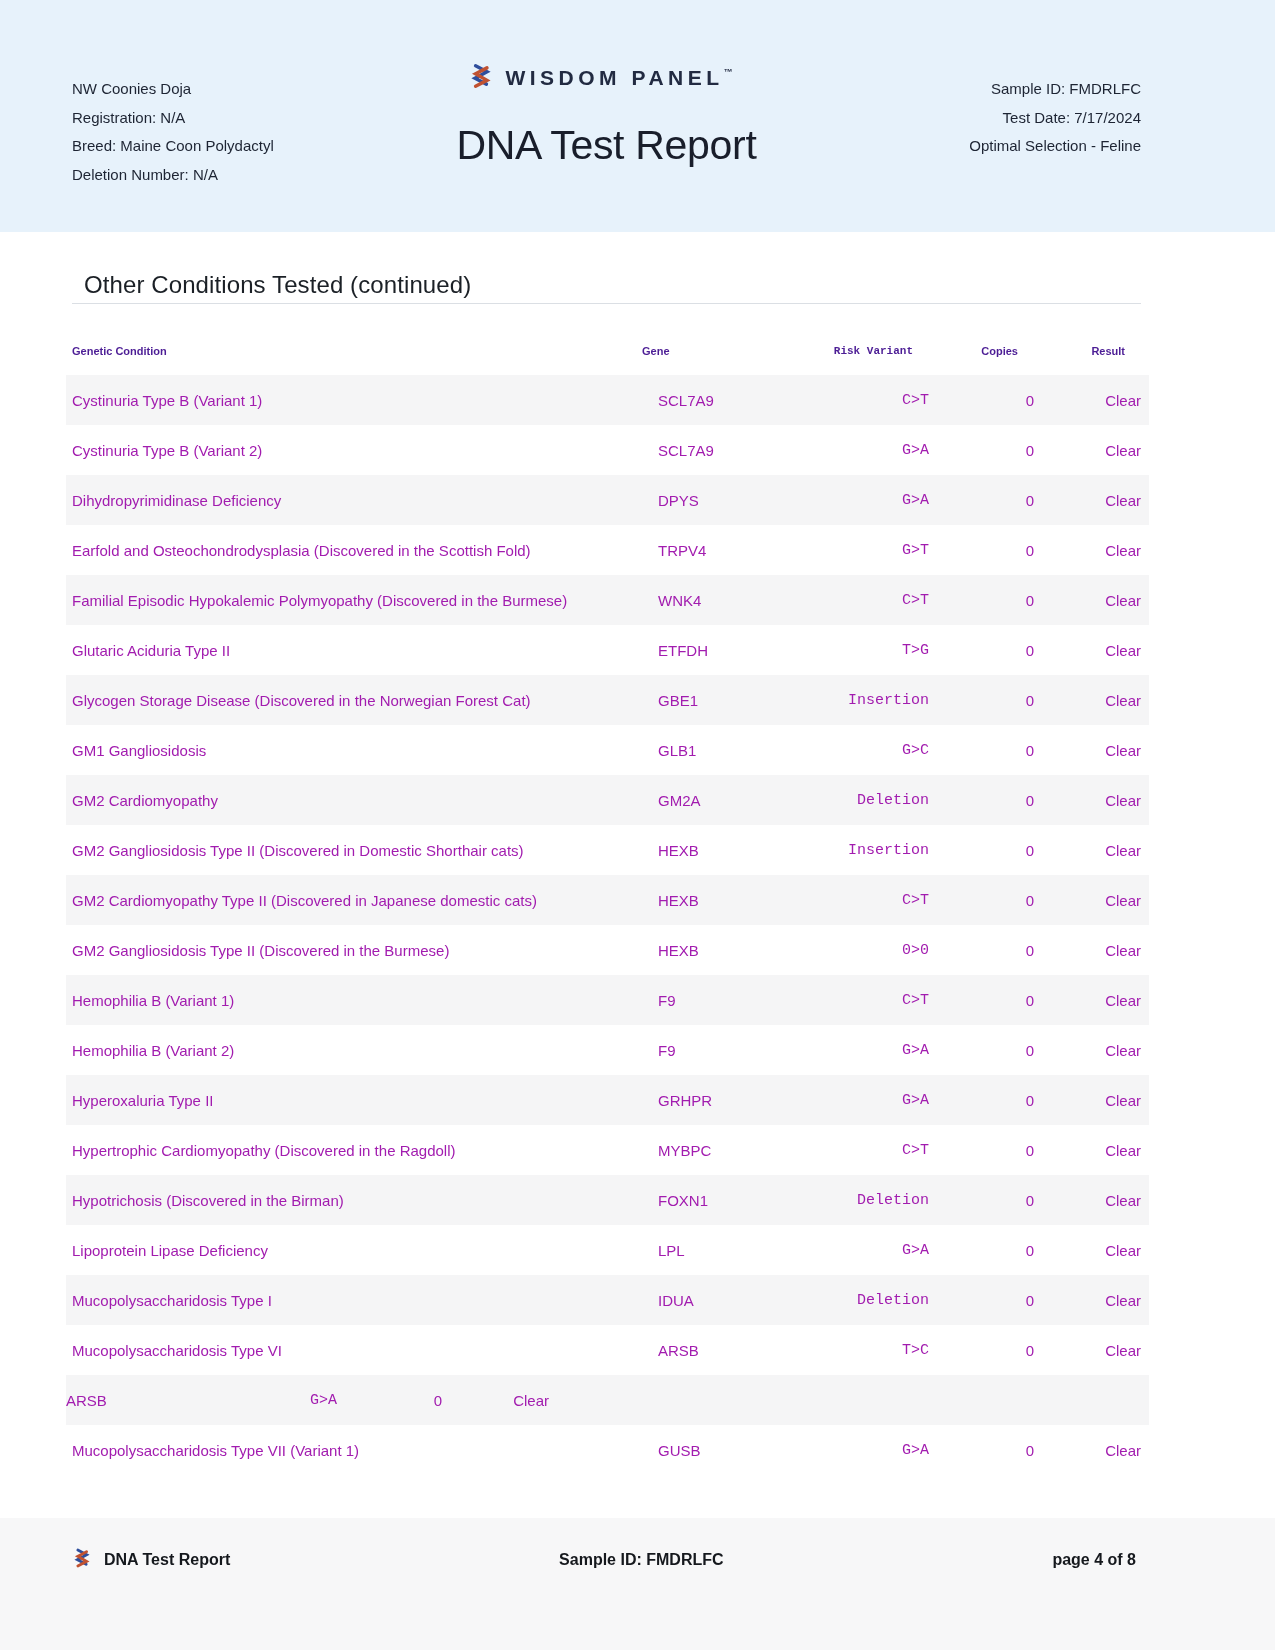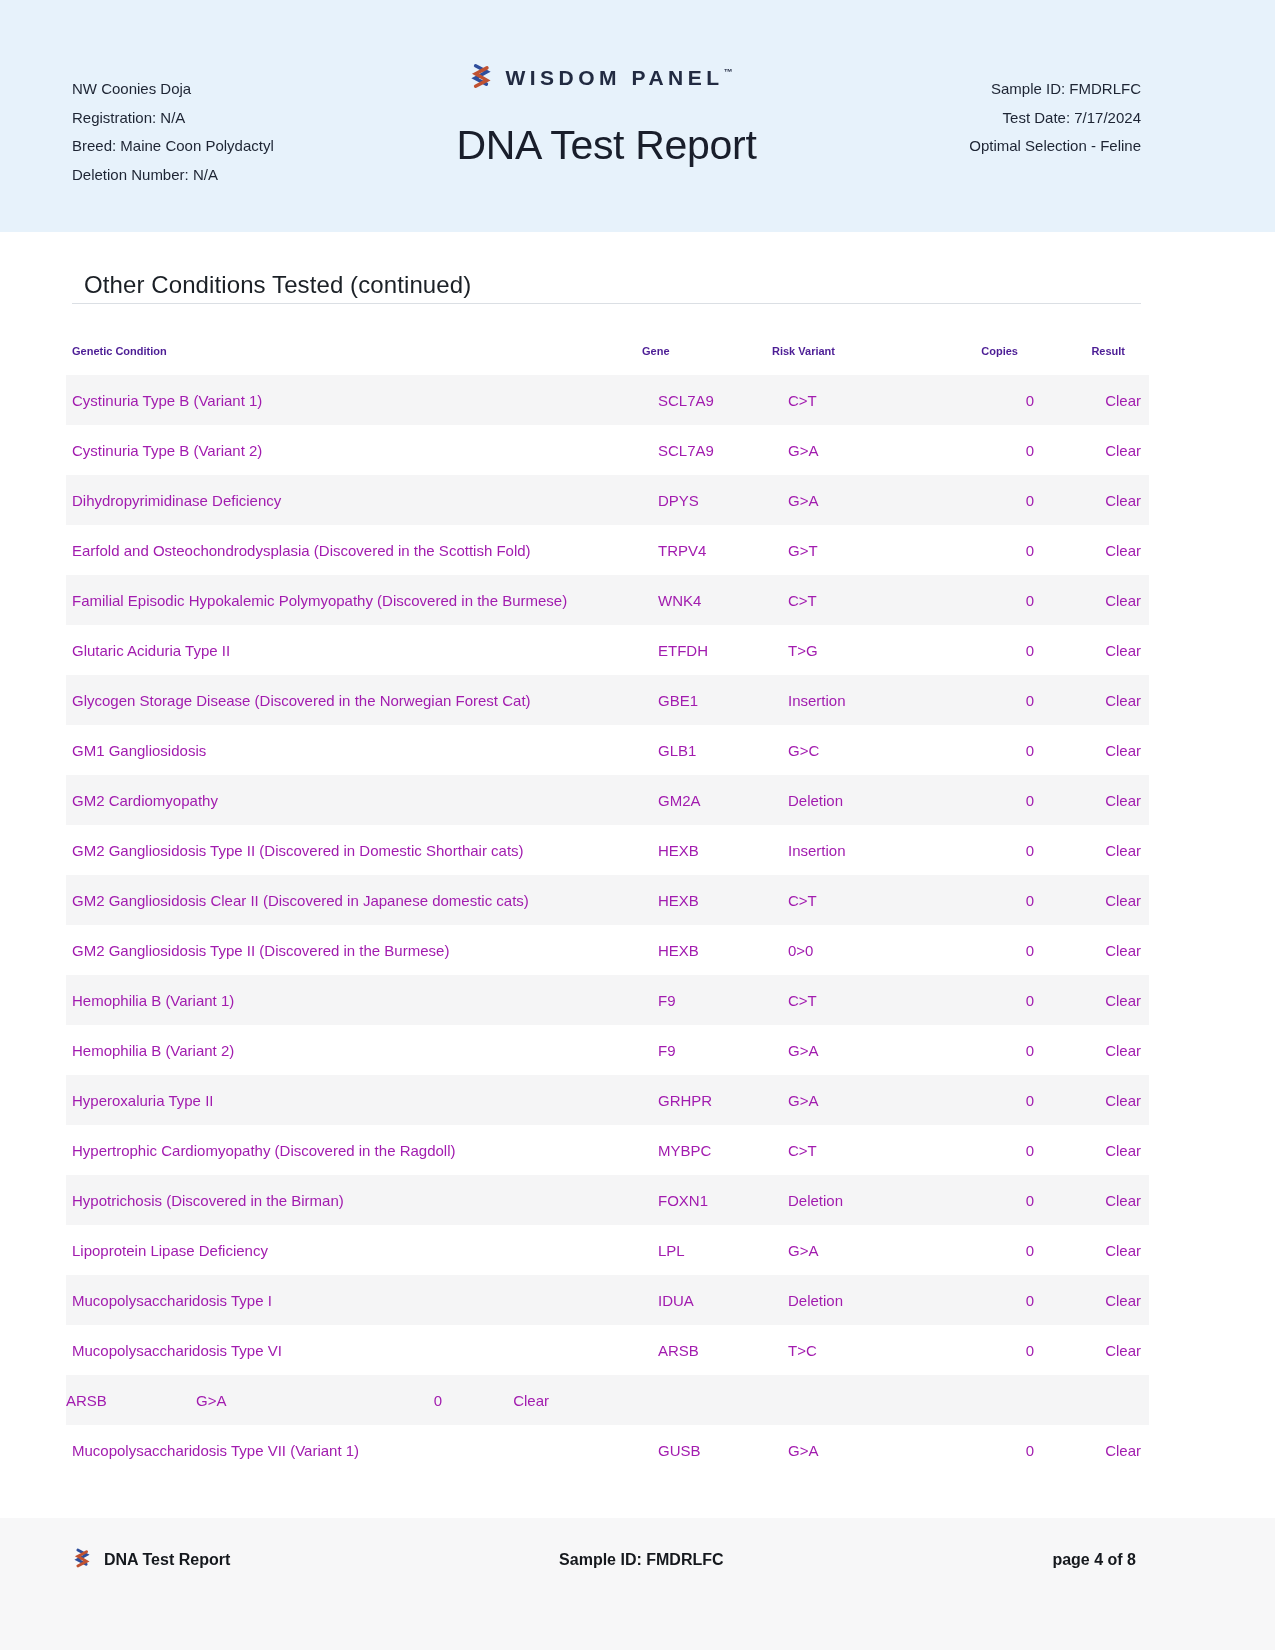--- a/index.html
+++ b/index.html
@@ -63,21 +63,21 @@
     font-size:11px; font-weight:700; color:#4c1d95;
   }
   .t-body { position:absolute; left:66px; right:126px; top:375px; }
   .t-row {
     display:flex; align-items:center; height:50px;
     font-size:15px; color:#a21caf;
   }
   .t-row.shaded { background:var(--row-shade,#f5f5f6); }
   .cell-condition { flex:1; text-align:left; padding-left:6px; white-space:nowrap; }
   .cell-gene      { width:130px; text-align:left; white-space:nowrap; }
-  .cell-variant   { width:141px; white-space:nowrap; }
+  .cell-variant   { width:141px; text-align:right; white-space:nowrap;font-family:Liberation Mono, monospace; }
   .cell-copies    { width:105px; text-align:right; white-space:nowrap; }
   .cell-result    { width:115px; text-align:right; padding-right:8px; white-space:nowrap; }
 
   
   .page-footer {
     position:absolute; left:0; top:1518px; width:1275px; height:132px;
     background:var(--footer-bg,#f7f7f8);
   }
   .footer-inner {
     position:absolute; left:72px; right:139px; top:30px;
@@ -193,21 +193,21 @@
     <div class="cell-result">Clear</div>
   </div>
     <div class="t-row">
     <div class="cell-condition">GM2 Gangliosidosis Type II (Discovered in Domestic Shorthair cats)</div>
     <div class="cell-gene">HEXB</div>
     <div class="cell-variant">Insertion</div>
     <div class="cell-copies">0</div>
     <div class="cell-result">Clear</div>
   </div>
     <div class="t-row shaded">
-    <div class="cell-condition">GM2 Gangliosidosis Clear II (Discovered in Japanese domestic cats)</div>
+    <div class="cell-condition">GM2 Cardiomyopathy Type II (Discovered in Japanese domestic cats)</div>
     <div class="cell-gene">HEXB</div>
     <div class="cell-variant">C&gt;T</div>
     <div class="cell-copies">0</div>
     <div class="cell-result">Clear</div>
   </div>
     <div class="t-row">
     <div class="cell-condition">GM2 Gangliosidosis Type II (Discovered in the Burmese)</div>
     <div class="cell-gene">HEXB</div>
     <div class="cell-variant">0&gt;0</div>
     <div class="cell-copies">0</div>

